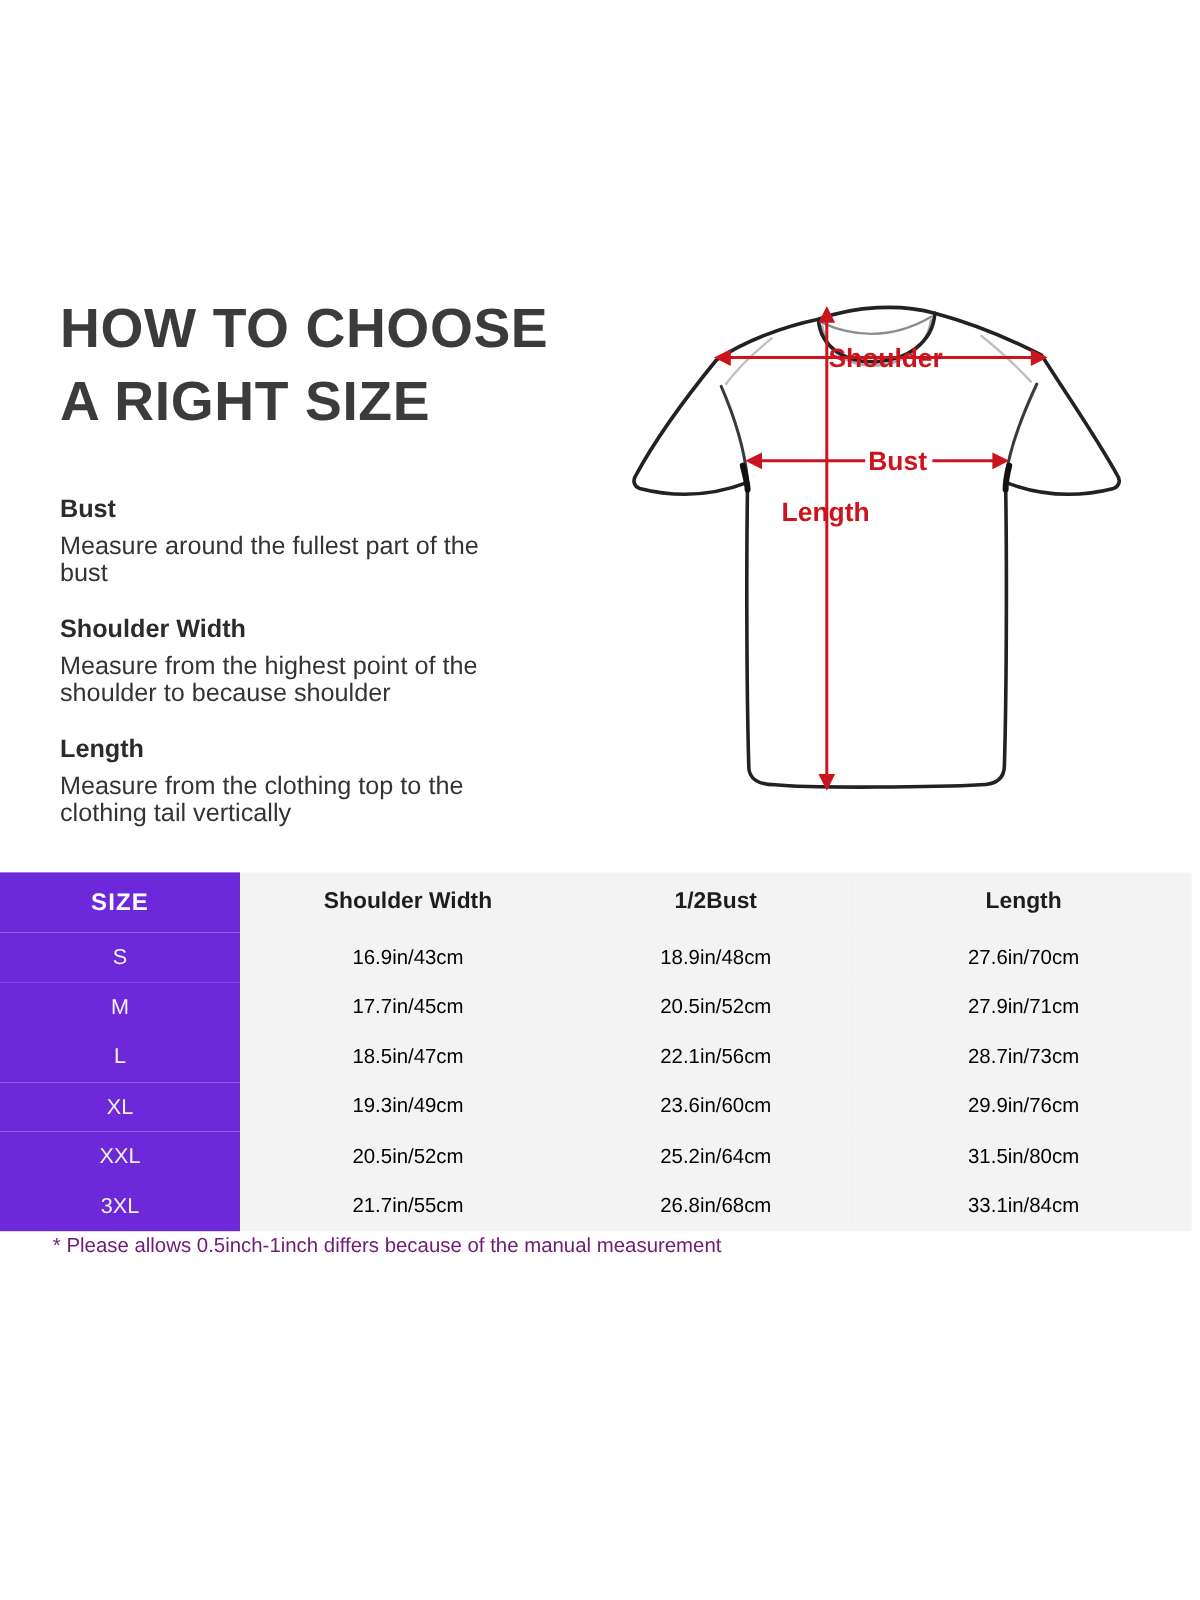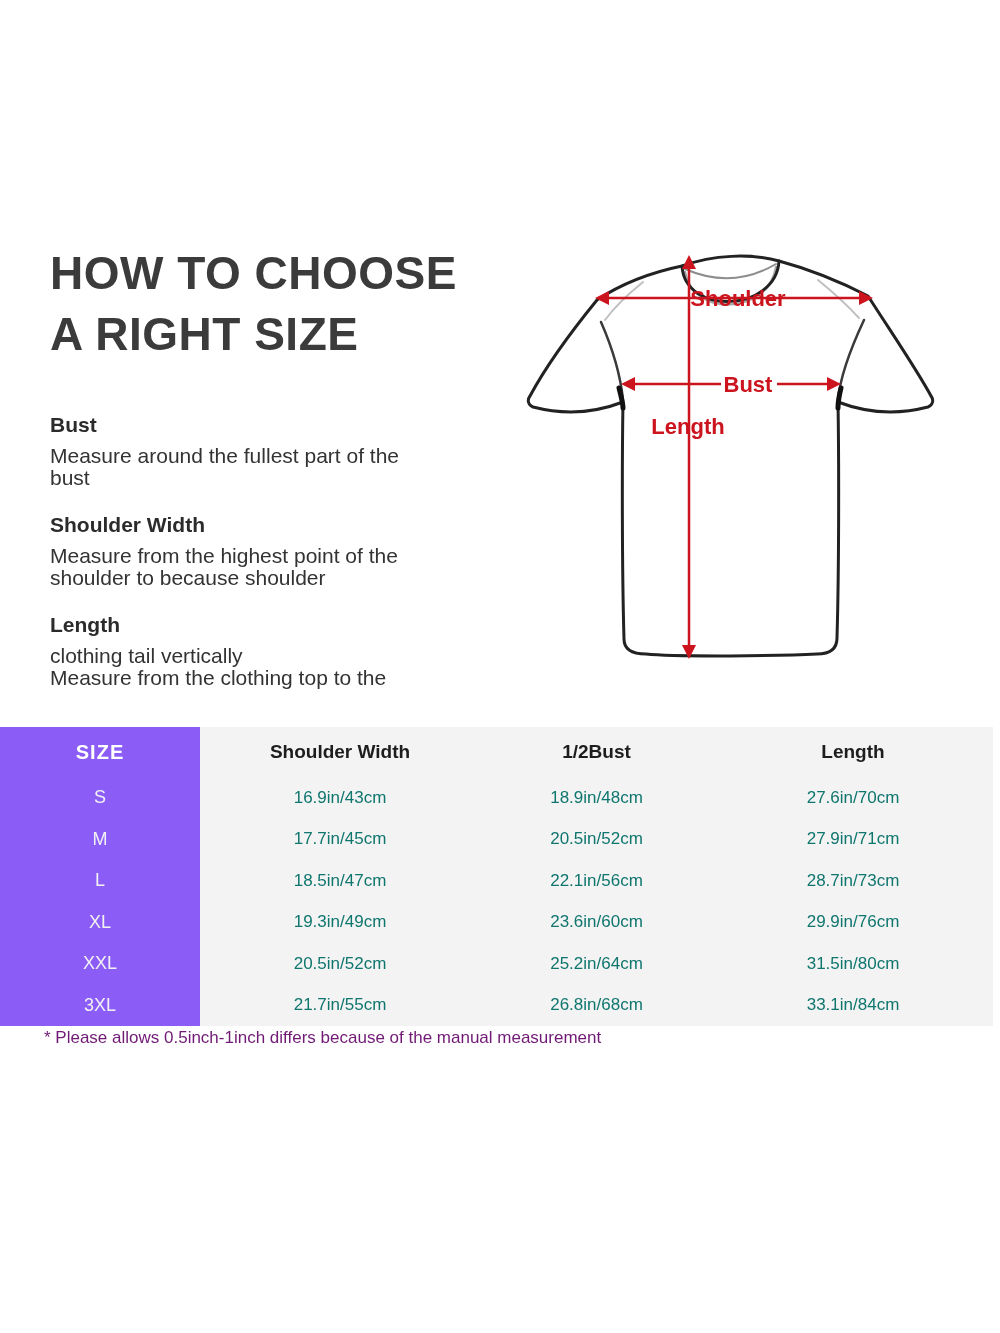--- a/index.html
+++ b/index.html
@@ -18,25 +18,25 @@
 
   
   .diagram{position:absolute;left:525px;top:250px;width:410px;height:415px;}
   .dlabel{font-family:"Liberation Sans", sans-serif;font-size:22px;font-weight:bold;}
 
   
   .size-table{position:absolute;left:0;top:727px;width:993px;height:299px;
               display:grid;grid-template-columns:200px 280px 233px 280px;
               grid-template-rows:50px repeat(6,1fr);}
   .cell{display:flex;align-items:center;justify-content:center;background:#f3f3f3;}
-  .cell.dark{background:#8b5cf6;}
+  .cell.dark{background:#6d28d9;}
   .cell.colhead{font-size:19px;font-weight:bold;color:#1d1d1d;}
   .cell.sizehead{font-size:20px;font-weight:bold;color:#ffffff;letter-spacing:1px;}
   .cell.sizelabel{font-size:18px;color:#f2f2f2;}
-  .cell.value{font-size:17px;color:#0f766e;}
+  .cell.value{font-size:17px;color:#000000;}
 
   
   .footnote{position:absolute;left:44px;top:1028px;font-size:17px;color:#701a75;text-align:right;}
 </style>
 </head>
 <body>
 
 <div id="page">
 
   <div class="title">
@@ -49,22 +49,22 @@
       <div class="term">Bust</div>
       <div class="line">Measure around the fullest part of the bust</div>
     </div>
     <div class="def">
       <div class="term">Shoulder Width</div>
       <div class="line">Measure from the highest point of the</div>
       <div class="line">shoulder to because shoulder</div>
     </div>
     <div class="def">
       <div class="term">Length</div>
+      <div class="line">Measure from the clothing top to the</div>
       <div class="line">clothing tail vertically</div>
-      <div class="line">Measure from the clothing top to the</div>
     </div>
   </div>
 
   <div class="diagram">
     <svg width="410" height="415" viewBox="0 0 410 415">
 
       <g fill="#ffffff" stroke-width="3" stroke-linejoin="round" stroke-linecap="round" stroke="#222222">
         <path d="M 72 50
                  C 96 34, 128 22, 157 16
                  C 188 5, 225 3, 254 11

